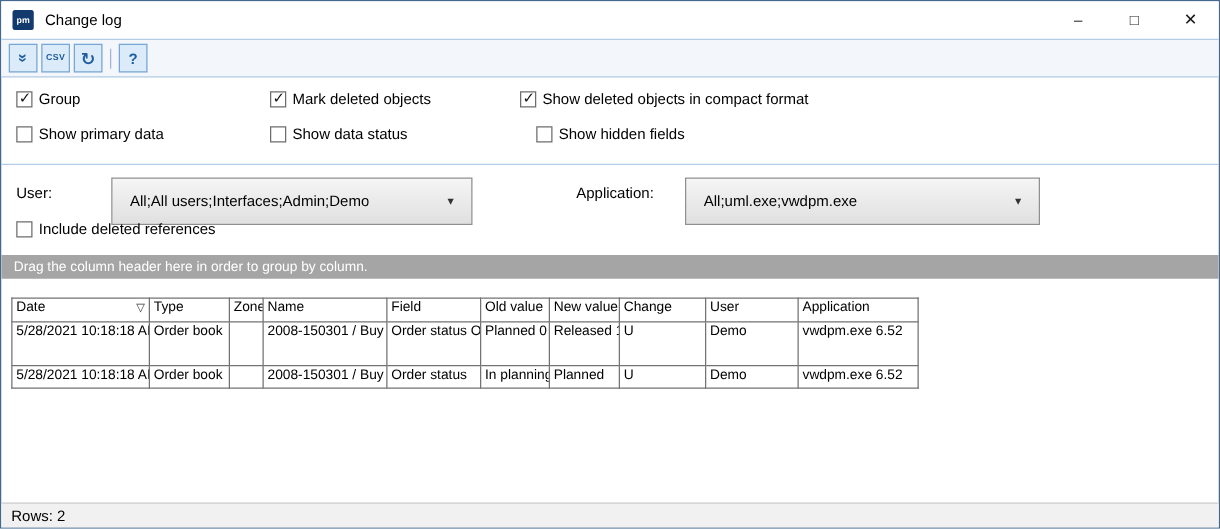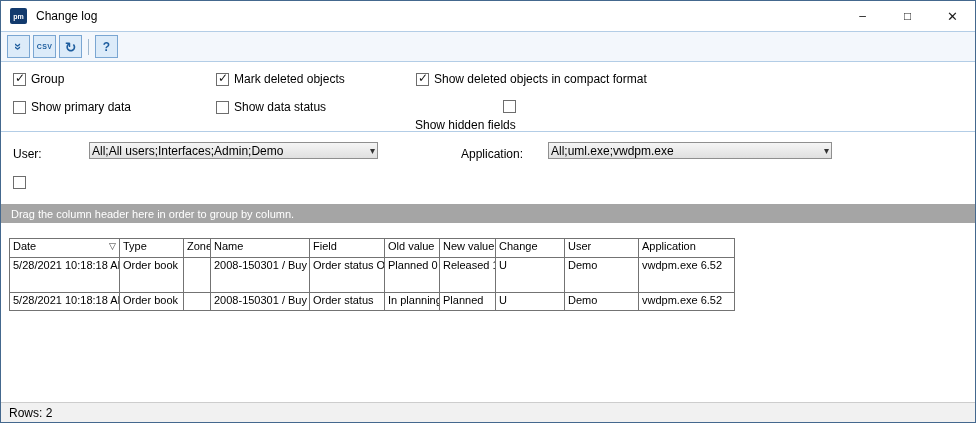--- a/index.html
+++ b/index.html
@@ -59,23 +59,23 @@
   .box.checked::after {
     content:"\2713"; position:absolute; left:1px; top:-3px;
     font-size:12px; font-weight:bold; color:#111;
   }
 
   .divider { position:absolute; left:0; right:0; height:1px; background:#b3cde6; }
 
   
   .flabel { position:absolute; font-size:12px; }
   .combo {
-    position:absolute; height:17px; border:1px solid #8f8f8f;
+    position:absolute; height:38px; border:1px solid #8f8f8f;
     background:linear-gradient(#f5f5f5,#e0e0e0);
-    display:flex; align-items:center; padding:0 2px; font-size:12px; cursor:default;
+    display:flex; align-items:center; padding:0 14px; font-size:12px; cursor:default;
   }
   .combo-value { overflow:hidden; white-space:nowrap; }
   .combo-arrow { margin-left:auto; font-size:10px; color:#333; padding-left:6px; }
 
   
   .group-bar {
     position:absolute; top:203px; left:0; right:0; height:19px;
     background:#a5a5a5; color:#ffffff; font-size:11px;
     display:flex; align-items:center; padding-left:10px;
   }
@@ -152,40 +152,41 @@
     <span>Mark deleted objects</span>
   </label>
   <label class="cb" style="left:12px; top:99px;">
     <span class="box"></span>
     <span>Show primary data</span>
   </label>
   <label class="cb" style="left:215px; top:99px;">
     <span class="box"></span>
     <span>Show data status</span>
   </label>
-  <label class="cb" style="left:414px; top:99px;flex-direction:column;">
+  <label class="cb" style="left:428px; top:99px;">
     <span class="box"></span>
     <span>Show hidden fields</span>
   </label>
 
   <div class="divider" style="top:130px;"></div>
 
   <div class="flabel" style="left:12px; top:146px;">User:</div>
   <div class="combo" style="left:88px; top:141px; width:289px;">
     <span class="combo-value">All;All users;Interfaces;Admin;Demo</span>
     <span class="combo-arrow">▾</span>
   </div>
   <div class="flabel" style="left:460px; top:146px;">Application:</div>
   <div class="combo" style="left:547px; top:141px; width:284px;gap:36px;">
     <span class="combo-value">All;uml.exe;vwdpm.exe</span>
     <span class="combo-arrow">▾</span>
   </div>
 
   <label class="cb" style="left:12px; top:175px;">
     <span class="box"></span>
+    <span>Include deleted references</span>
   </label>
 
   <div class="group-bar">
     <span>Drag the column header here in order to group by column.</span>
   </div>
 
   <div class="grid-wrap">
     <table class="grid">
       <colgroup>
         <col style="width:110px">

